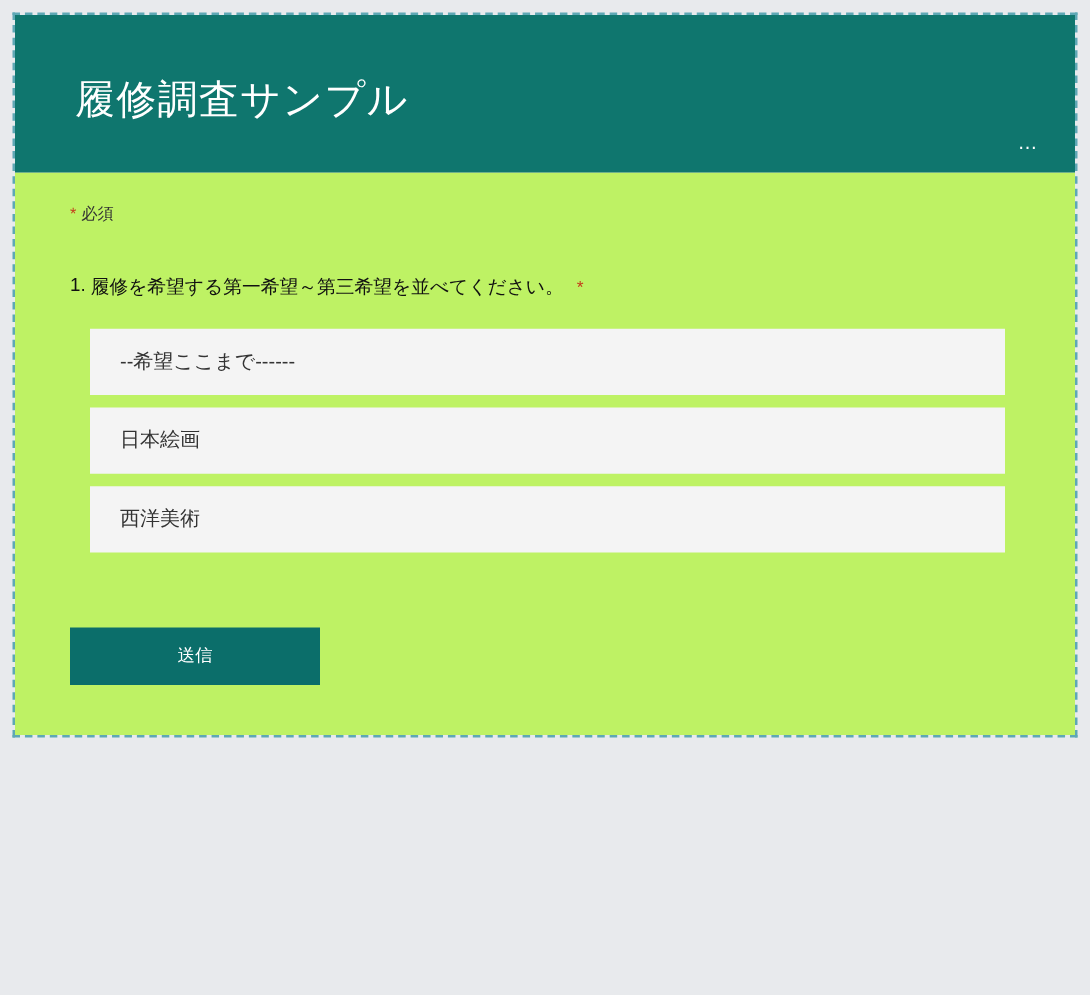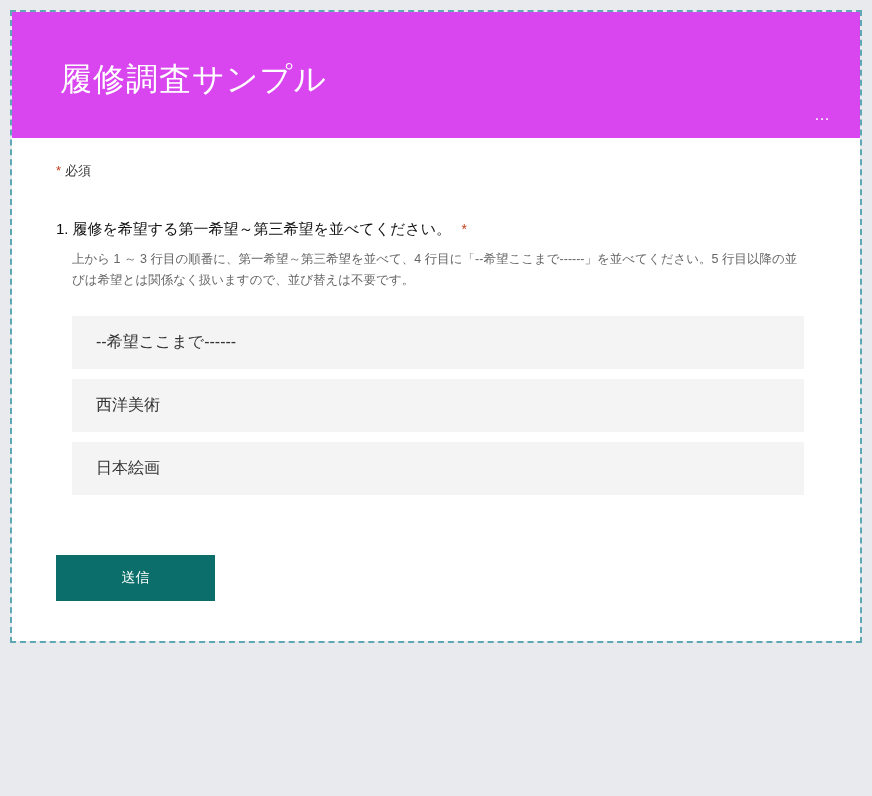--- a/index.html
+++ b/index.html
@@ -8,41 +8,41 @@
       background: #e8eaed;
       padding: 10px;
     }
     .page-wrapper {
       max-width: 852px;
       margin: 0 auto;
       border: 2px dashed #5ea8b5;
       background: #e8eaed;
     }
     .header {
-      background: #d946ef;
+      background: #0f766e;
       color: #fff;
       padding: 46px 48px 36px 48px;
       position: relative;
     }
     .header-title {
       font-size: 32px;
       font-weight: 400;
       letter-spacing: 1px;
     }
     .header-menu {
       position: absolute;
       bottom: 14px;
       right: 28px;
       color: #fff;
       font-size: 16px;
       letter-spacing: 2px;
       cursor: pointer;
     }
     .content {
-      background: #ffffff;
+      background: #bef264;
       padding: 24px 56px 40px 44px;
     }
     .required-note {
       font-size: 13px;
       color: #333;
       margin-bottom: 40px;
     }
     .required-asterisk {
       color: #c43e1c;
       margin-right: 4px;
@@ -91,21 +91,21 @@
       margin-bottom: 10px;
       font-size: 16px;
       color: #333;
       cursor: move;
     }
     .submit-btn {
       background: #0b6e6a;
       color: #fff;
       border: none;
       padding: 14px 0;
-      width: 159px;
+      width: 200px;
       font-size: 14px;
       text-align: center;
       cursor: pointer;
     }
   </style>
 </head>
 <body>
 
 <div class="page-wrapper">
 
@@ -121,26 +121,25 @@
     </div>
 
     <div class="question-block">
       <div class="question-row">
         <span class="question-number">1.</span>
         <div class="question-text-wrap">
           <span class="question-title">履修を希望する第一希望～第三希望を並べてください。</span>
           <span class="q-asterisk">*</span>
         </div>
       </div>
-      <div class="question-desc">上から 1 ～ 3 行目の順番に、第一希望～第三希望を並べて、4 行目に「--希望ここまで------」を並べてください。5 行目以降の並びは希望とは関係なく扱いますので、並び替えは不要です。</div>
 
       <div class="options-list">
         <div class="option-item">--希望ここまで------</div>
+        <div class="option-item">日本絵画</div>
         <div class="option-item">西洋美術</div>
-        <div class="option-item">日本絵画</div>
       </div>
     </div>
 
     <button class="submit-btn">送信</button>
 
   </div>
 
 </div>
 
 </body></html>

